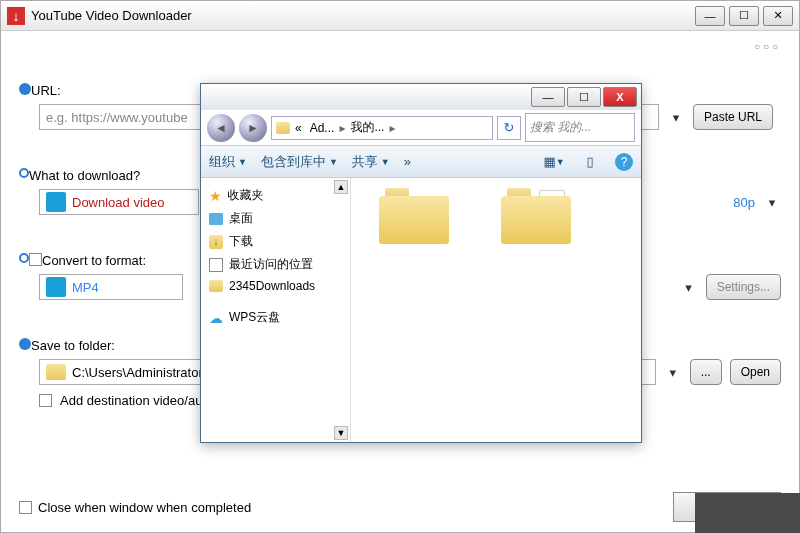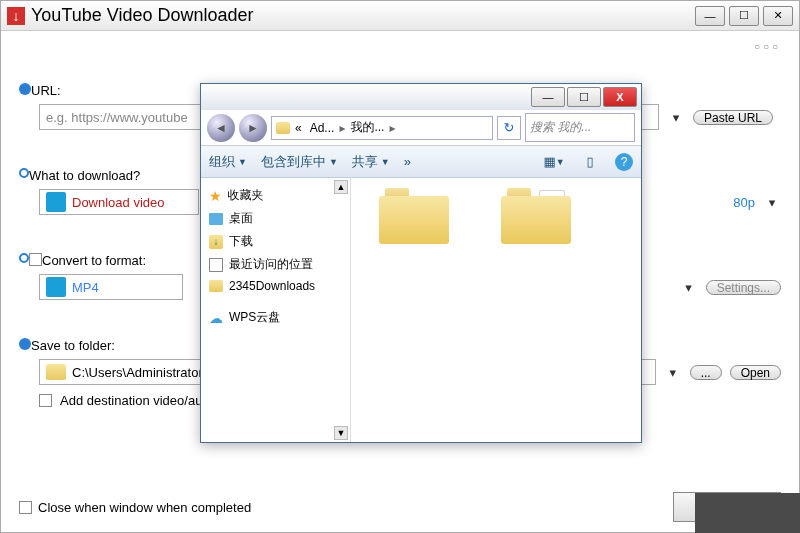--- a/index.html
+++ b/index.html
@@ -2,35 +2,35 @@
 <html><head>
 <meta charset="utf-8">
 <style>
 * { box-sizing: border-box; margin: 0; padding: 0; font-family: "Segoe UI", Tahoma, sans-serif; }
 body { width: 800px; height: 533px; background: #fff; position: relative; overflow: hidden; font-size: 13px; }
 
 
 .main-window { position: absolute; top: 0; left: 0; width: 800px; height: 533px; background: #fff; border: 1px solid #aaa; }
 .main-titlebar { height: 30px; background: linear-gradient(#fff,#e8e8e8); display: flex; align-items: center; padding: 0 6px; border-bottom: 1px solid #ccc; }
 .main-titlebar .app-icon { width: 18px; height: 18px; background: #d32f2f; display: flex; align-items: center; justify-content: center; color: #fff; font-size: 14px; margin-right: 6px; }
-.main-titlebar .title { flex: 1; font-size: 18px; }
+.main-titlebar .title { flex: 1; font-size: 13px; }
 .winbtns { display: flex; gap: 4px; }
 .winbtn { width: 30px; height: 20px; border: 1px solid #888; background: linear-gradient(#f8f8f8,#ddd); display: flex; align-items: center; justify-content: center; font-size: 11px; cursor: pointer; border-radius:2px;}
 .opts-dots { position:absolute; top:40px; right:18px; color:#888; letter-spacing:3px; font-size:10px;}
 
 .content { padding: 14px 18px 0 18px; position: relative; }
 .row { display: flex; align-items: flex-start; margin-bottom: 6px; gap: 0; margin-top: 38px; }
 .bullet { width: 12px; height: 12px; border-radius: 50%; background: #2a7fd4; flex-shrink:0;}
 .bullet.hollow { background:#fff; border:2px solid #2a7fd4; width:10px; height:10px;}
 .label { font-size: 13px; }
 .field-row { display:flex; align-items:center; gap:8px; margin-left:20px; margin-bottom:14px;}
 .input-box { height:26px; border:1px solid #aaa; background:#fff; padding:0 6px; display:flex; align-items:center; color:#888; }
 .input-box.wide { width:620px;}
 .dropdown-hint { width:18px; text-align:center; color:#333;}
-.side-btn { height:15px; padding:0 10px; border:1px solid #888; background:linear-gradient(#f8f8f8,#ddd); cursor:pointer; font-size:12px; display:flex; align-items:flex-start; border-radius:10px;}
+.side-btn { height:26px; padding:0 10px; border:1px solid #888; background:linear-gradient(#f8f8f8,#ddd); cursor:pointer; font-size:12px; display:flex; align-items:center; border-radius:4px;}
 .dd-icon { width:20px; height:20px; background:#1a9fd8; margin-right:6px; border-radius:2px;}
 .folder-mini { width:20px; height:16px; background:linear-gradient(#f8e49a,#e8c860); border-radius:2px; margin-right:6px;}
 .chk { width:13px; height:13px; border:1px solid #888; background:#fff;}
 .footer { position:absolute; bottom:10px; left:18px; right:18px; display:flex; align-items:center; justify-content:space-between;}
 .download-btn { height:30px; padding:0 22px; border:1px solid #888; background:linear-gradient(#f8f8f8,#ddd); font-weight:bold; cursor:pointer; display:flex; align-items:center;}
 .off-panel { position:absolute; bottom:0; right:0; width:105px; height:40px; background:#4a4a4a; }
 
 
 .explorer { position:absolute; top:83px; left:200px; width:442px; height:360px; border:1px solid #486b8f; background:#fff; box-shadow:0 3px 12px rgba(0,0,0,.3); display:flex; flex-direction:column;}
 .exp-titlebar { height:26px; background:linear-gradient(#fff,#e0e6ee); display:flex; justify-content:flex-end; align-items:center; padding:2px 4px; gap:2px;}

